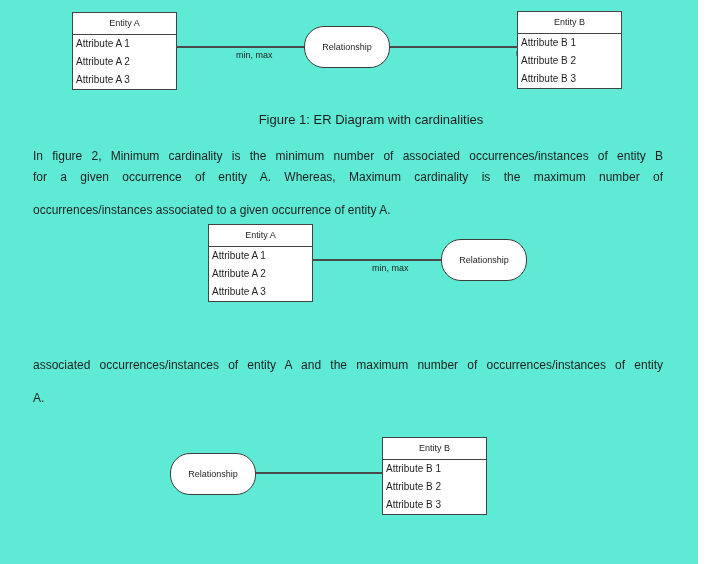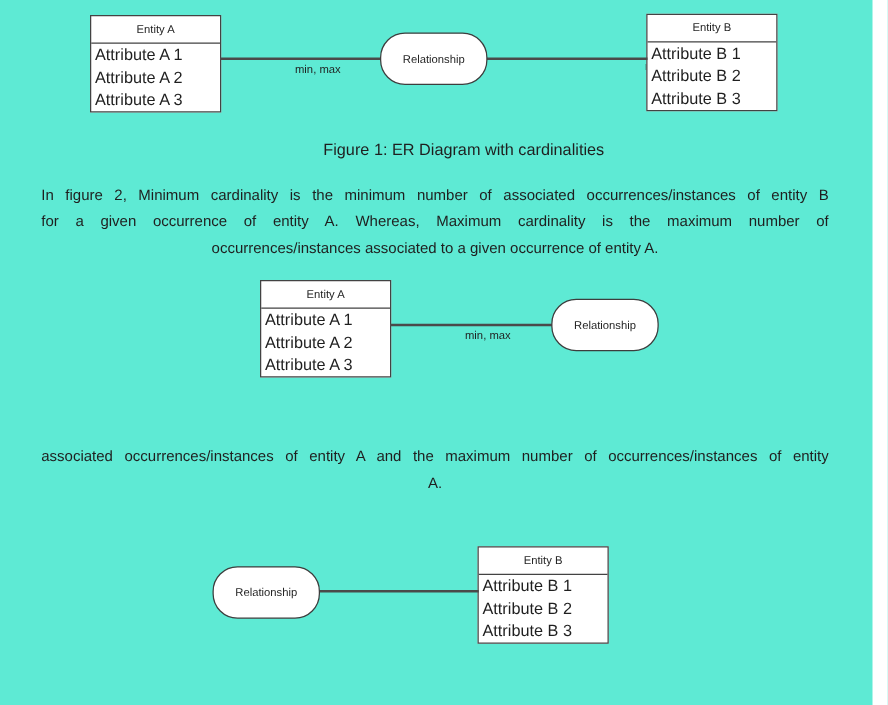--- a/index.html
+++ b/index.html
@@ -4,31 +4,31 @@
 <style>
   html,body{margin:0;padding:0;background:#ffffff;}
   .page{
     position:relative;width:698px;height:564px;background:#5eead4;
     font-family:"Liberation Sans",sans-serif;color:#1f1f1f;overflow:hidden;
   }
   
   .ebox{position:absolute;width:105px;background:#ffffff;border:1px solid #434343;box-sizing:border-box;}
   .ebox-header{height:21px;line-height:21px;border-bottom:1px solid #434343;text-align:center;
     font-size:9px;color:#1f1f1f;}
-  .ebox-attr{height:18px;line-height:18px;padding-left:3px;font-size:13px;color:#1f1f1f;white-space:nowrap;}
+  .ebox-attr{height:18px;line-height:18px;padding-left:3px;font-size:10px;color:#1f1f1f;white-space:nowrap;}
   .oval{position:absolute;width:86px;height:42px;border:1.5px solid #3d3d3d;border-radius:20px;
     background:#ffffff;box-sizing:border-box;display:flex;align-items:center;justify-content:center;
     font-size:9px;color:#1f1f1f;z-index:2;}
   .hline{position:absolute;height:1.5px;background:#4a4a4a;z-index:1;}
   .card-label{position:absolute;font-size:9px;color:#1f1f1f;white-space:nowrap;padding-left:47px;}
   
   .caption{position:absolute;left:0;width:710px;text-align:center;font-size:13px;color:#1f1f1f;margin-left:16px;}
   .para{position:absolute;left:33px;width:630px;font-size:12px;line-height:21px;color:#1f1f1f;}
   .jline{text-align:justify;text-align-last:justify;height:21px;overflow:hidden;white-space:normal;}
-  .lline{text-align:center;height:21px;overflow:hidden;}
+  .lline{text-align:left;height:21px;overflow:hidden;margin-top:12px;}
 </style>
 </head>
 <body>
 
 <div class="page">
 
   <div>
     <div class="ebox" style="left:72px;top:12px;">
       <div class="ebox-header">Entity A</div>
       <div class="ebox-attr">Attribute A 1</div>

